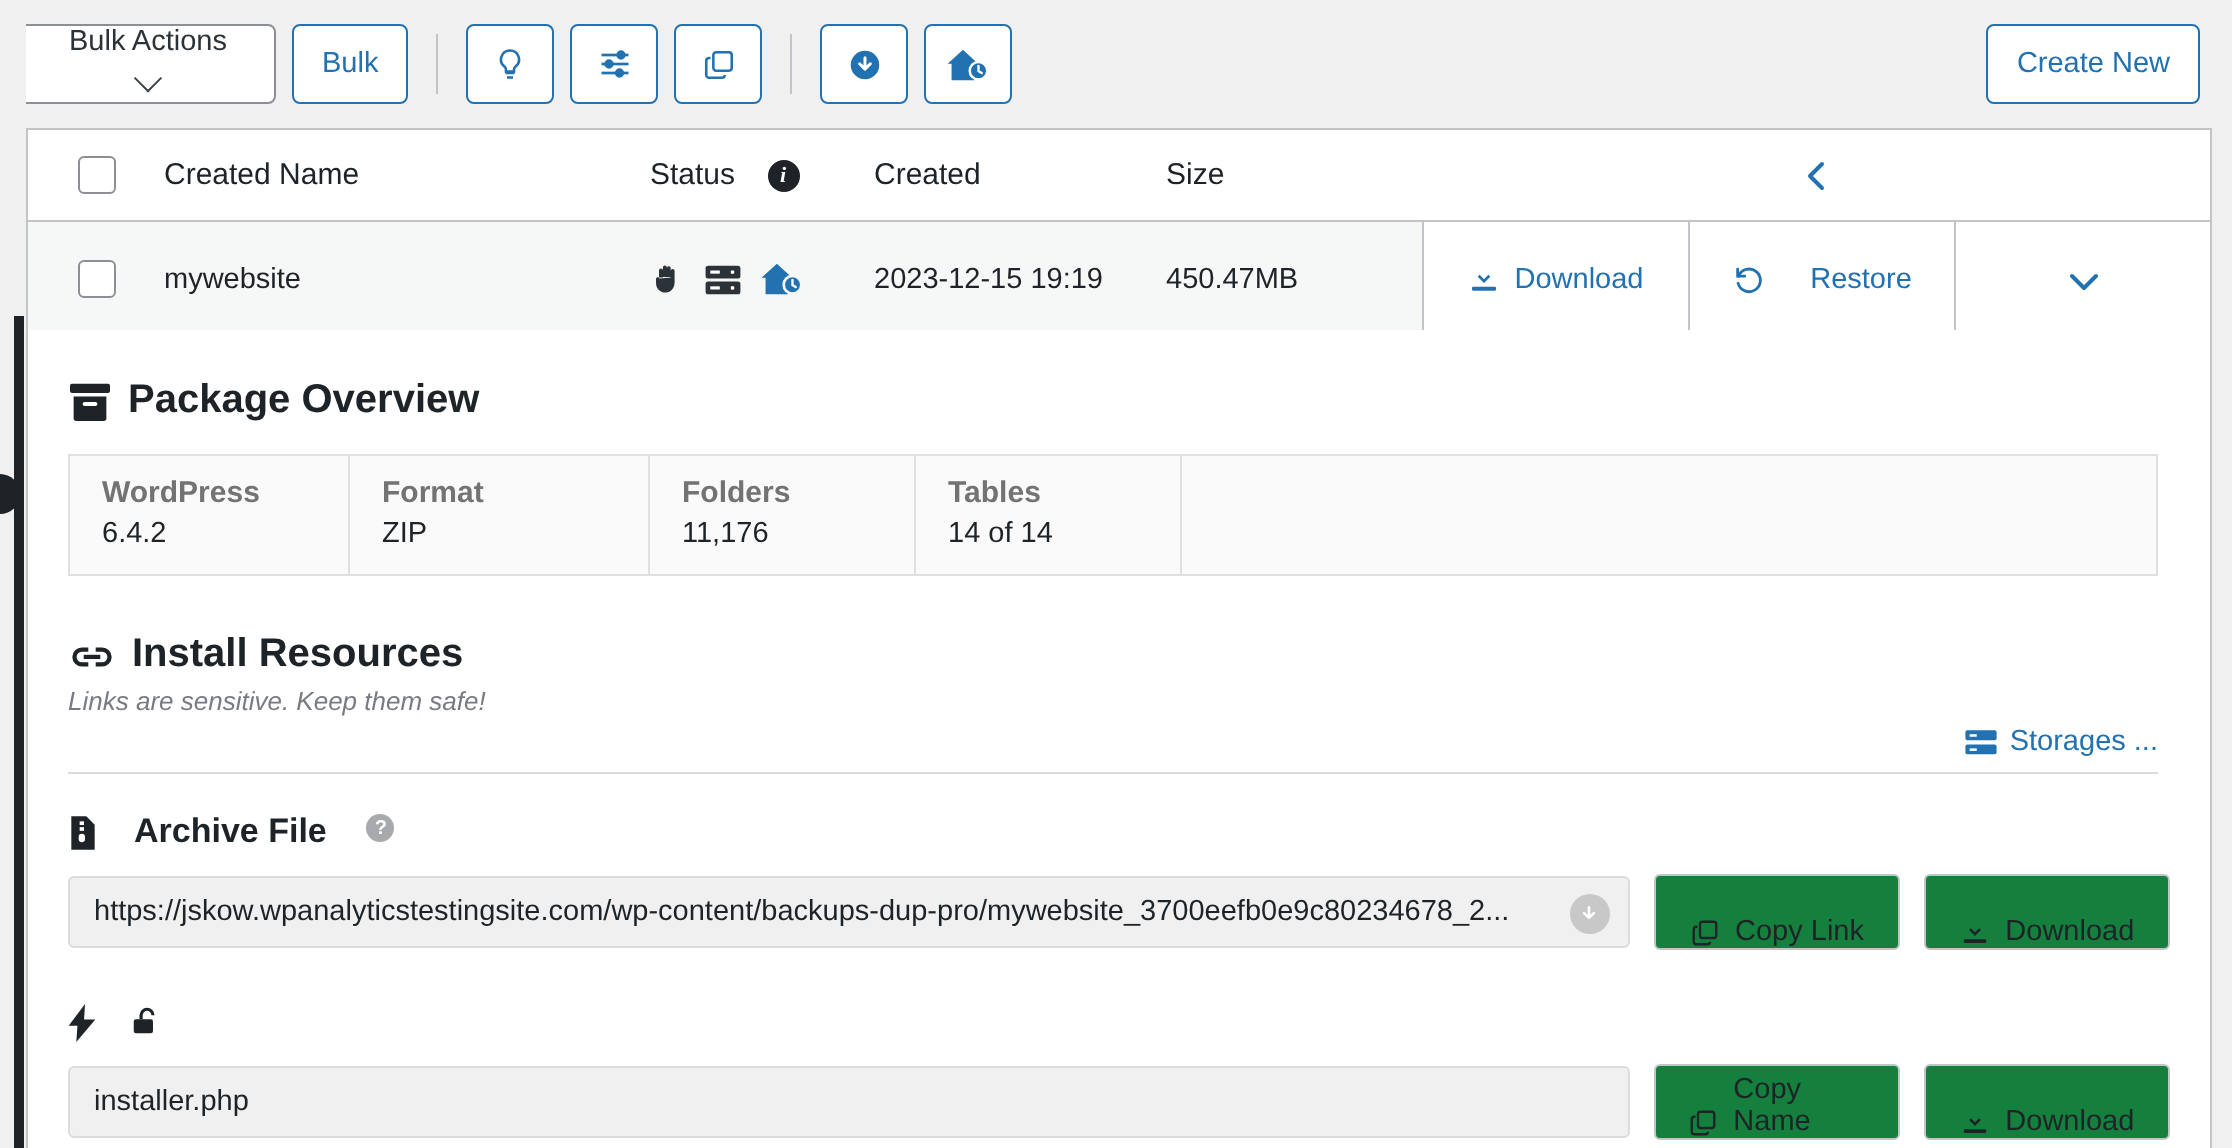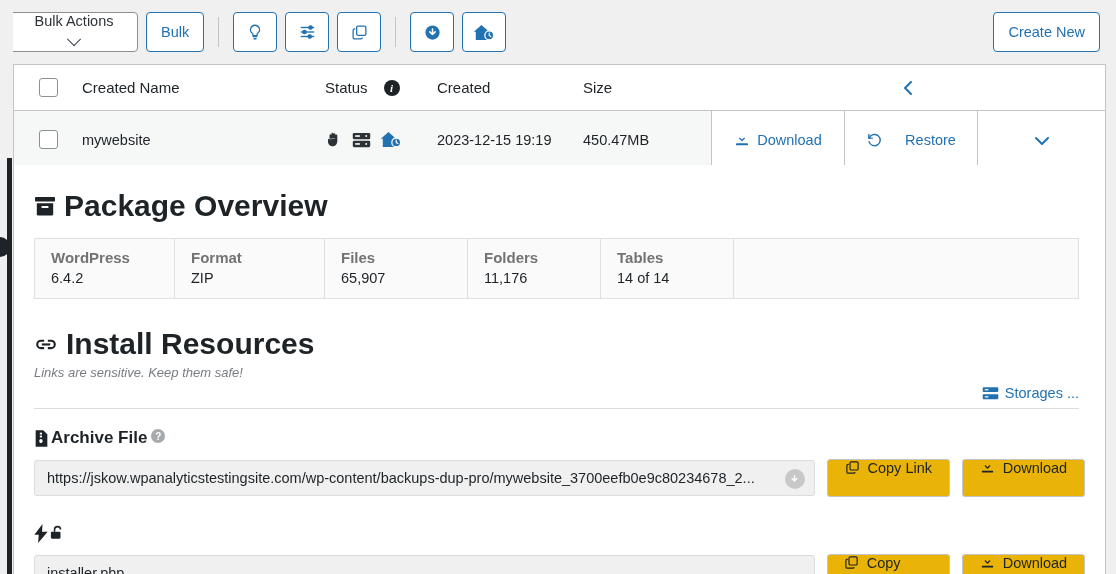--- a/index.html
+++ b/index.html
@@ -103,21 +103,21 @@
 
   
   .detail {
     position: absolute; left: 13px; top: 165px; width: 1093px; height: 409px;
     background: #fff; border-left: 1px solid #c3c4c7; border-right: 1px solid #c3c4c7;
     padding: 0 20px;
     overflow: hidden;
   }
   .sec-title {
     display: flex; align-items: center; gap: 8px;
-    font-size: 30px; font-weight: bold; color: #1d2327;
+    font-size: 20px; font-weight: bold; color: #1d2327;
   }
   .overview-title { margin-top: 24px; }
 
   .ov-table {
     margin-top: 15px; display: flex;
     border: 1px solid #e0e0e0; background: #fafafa; width: 1045px;
   }
   .ov-cell { padding: 10px 0 12px 16px; border-right: 1px solid #e0e0e0; }
   .ov-cell:last-child { border-right: none; flex: 1; }
   .ov-h { font-size: 15px; font-weight: bold; color: #737373; }
@@ -131,21 +131,21 @@
     position: relative; margin-top: 8px; width: 1045px;
     border-bottom: 1px solid #dcdcde; height: 21px;
   }
   .storages-link {
     position: absolute; right: 0; top: -3px;
     color: #2271b1; font-size: 14.5px; cursor: pointer;
     display: flex; align-items: center; gap: 6px;
   }
 
   .field-label {
-    display: flex; align-items: center; gap: 2px;
+    display: flex; align-items: center; gap: 18px;
     font-size: 17px; font-weight: bold; color: #1d2327;
   }
   .af-label { margin-top: 19px; }
   .ai-label { margin-top: 27px; }
   .q-mark {
     width: 14px; height: 14px; border-radius: 50%; background: #a7aaad;
     color: #fff; font-size: 10px; font-weight: bold;
     display: inline-flex; align-items: center; justify-content: center;
     margin-left: 2px; align-self: flex-start; margin-top: 1px;
   }
@@ -161,23 +161,23 @@
     padding: 0 38px 0 12px; font-size: 14.5px; color: #1d2327;
     font-family: "Liberation Sans", sans-serif; outline: none;
   }
   .field-wrap.plain input { padding-right: 12px; }
   .dl-circle {
     position: absolute; right: 9px; top: 8px;
     width: 20px; height: 20px; border-radius: 50%; background: #c8c8c8;
     display: flex; align-items: center; justify-content: center; cursor: pointer;
   }
   .btn-w {
-    height: 38px; background: #eab308; border: 1px solid #c3c4c7; border-radius: 3px;
+    height: 38px; background: #15803d; border: 1px solid #c3c4c7; border-radius: 3px;
     color: #1d2327; font-size: 14.5px; cursor: pointer;
-    display: flex; align-items: flex-start; justify-content: center; gap: 8px;
+    display: flex; align-items: flex-end; justify-content: center; gap: 8px;
     padding: 0 16px;
   }
   .btn-w.w-copy { width: 124px; }
   .btn-w.w-dl   { width: 124px; }
   svg { display: block; }
 </style>
 </head>
 <body>
 
 <div class="admin-edge">
@@ -357,24 +357,20 @@
   </div>
 
   <div class="ov-table">
     <div class="ov-cell" style="width:140px">
       <div class="ov-h">WordPress</div>
       <div class="ov-v">6.4.2</div>
     </div>
     <div class="ov-cell" style="width:150px">
       <div class="ov-h">Format</div>
       <div class="ov-v">ZIP</div>
-    </div>
-    <div class="ov-cell" style="width:143px">
-      <div class="ov-h">Files</div>
-      <div class="ov-v">65,907</div>
     </div>
     <div class="ov-cell" style="width:133px">
       <div class="ov-h">Folders</div>
       <div class="ov-v">11,176</div>
     </div>
     <div class="ov-cell" style="width:133px">
       <div class="ov-h">Tables</div>
       <div class="ov-v">14 of 14</div>
     </div>
     <div class="ov-cell"></div>

